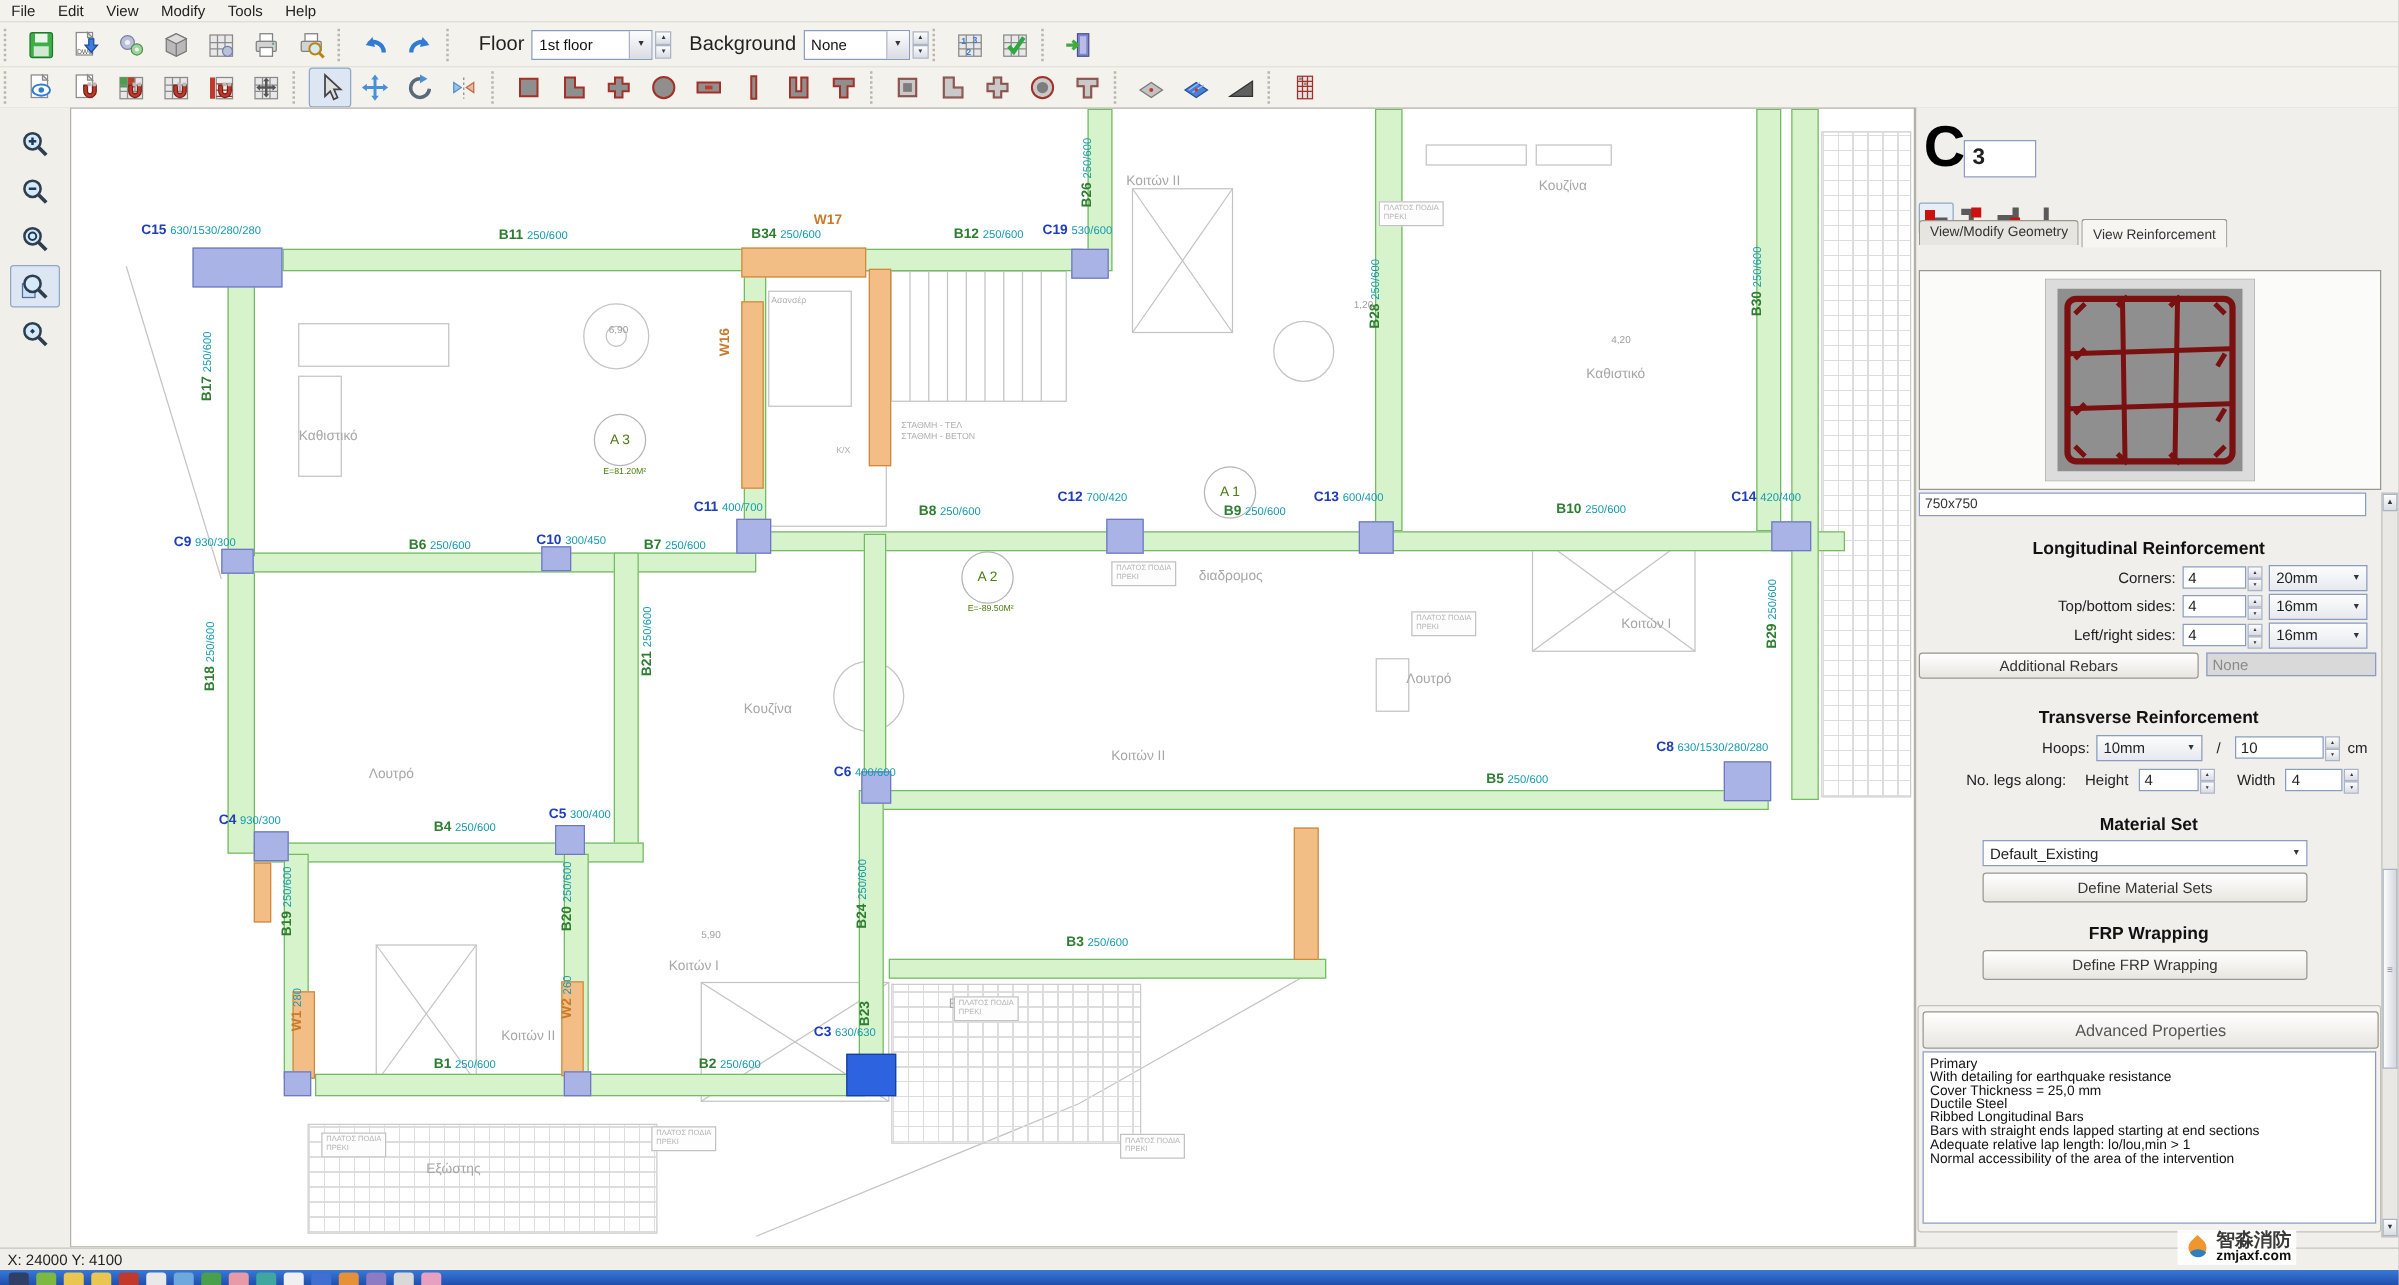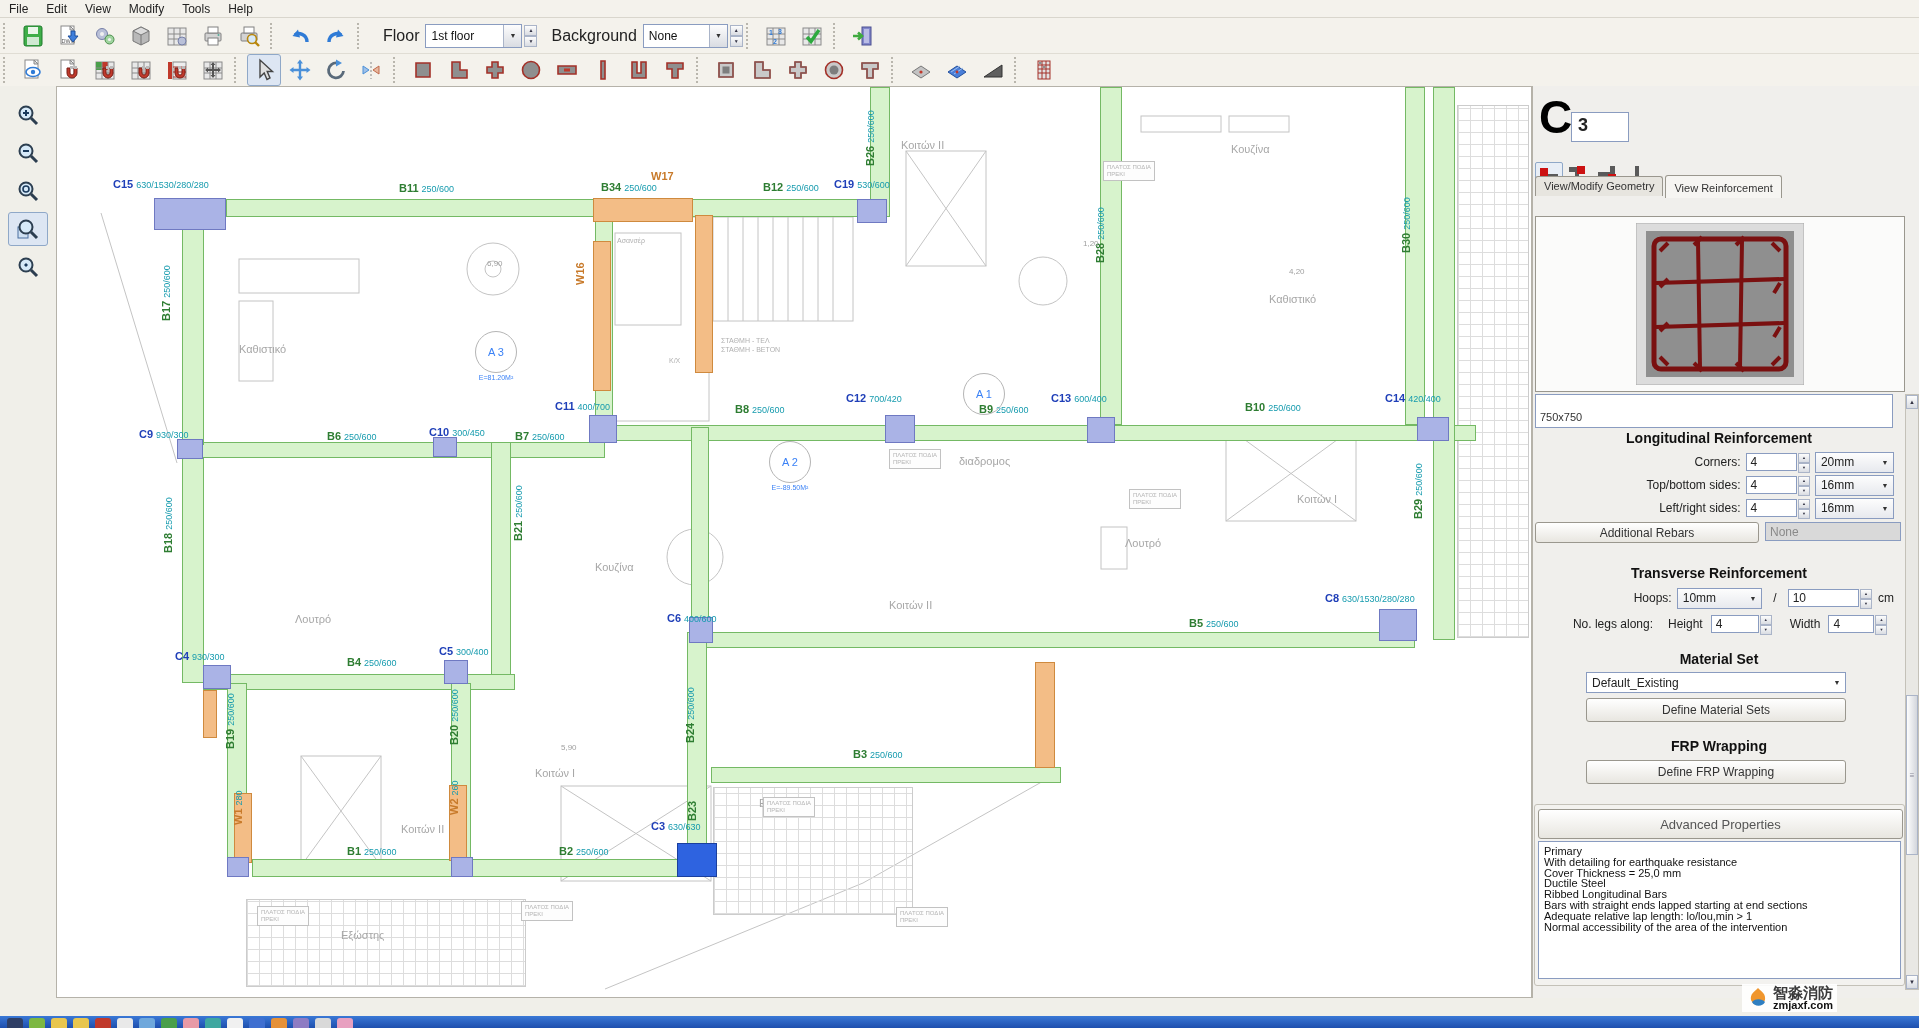--- a/index.html
+++ b/index.html
@@ -34,35 +34,35 @@
   .plan-label .nm{font-weight:bold;}
   .plan-label .dm{font-size:9px;color:#169bae;margin-left:3px;}
   .lk-c .nm{color:#1f3fb8;}
   .lk-b .nm{color:#2e7d32;}
   .lk-w .nm{color:#c87a2a;}
   .vert{transform:rotate(-90deg);transform-origin:0 0;}
   .room-label{position:absolute;color:#a7a7a7;font-size:11px;white-space:nowrap;}
   .tiny-label{position:absolute;color:#b0b0b0;font-size:7px;white-space:nowrap;}
   .dim-label{position:absolute;color:#9f9f9f;font-size:8px;white-space:nowrap;}
   .plaque{position:absolute;border:1px solid #c2c2c2;background:#fdfdfd;color:#b5b5b5;font-size:6px;line-height:7px;padding:2px 3px;white-space:nowrap;}
-  .area-circ{position:absolute;text-align:center;color:#3b82f6;}
+  .area-circ{position:absolute;text-align:right;color:#4d7c0f;}
   .area-circ .big{width:40px;height:40px;border:1px solid #b5b5b5;border-radius:50%;display:flex;align-items:center;justify-content:center;font-size:11px;}
   .area-circ .sub{font-size:7px;margin-top:1px;}
   
   #panel{position:absolute;left:1532px;top:86px;width:387px;height:912px;background:#f0efec;border-left:1px solid #b5b2a9;box-sizing:border-box;font-size:12px;color:#222;}
   #c-letter{position:absolute;left:6px;top:8px;font-size:46px;font-weight:bold;color:#000;line-height:46px;}
   #c-input{position:absolute;left:38px;top:26px;width:58px;height:30px;background:#fff;border:1px solid #8a9cc0;font-size:18px;font-weight:bold;color:#222;padding:2px 6px;box-sizing:border-box;}
   #orient-row{position:absolute;left:2px;top:76px;display:flex;}
   .orient-btn{width:26px;height:24px;display:flex;align-items:center;justify-content:center;border:1px solid transparent;border-radius:2px;margin-right:1px;}
   .orient-btn.pressed{border:1px solid #8fa8c8;background:#e8eef6;}
   #tab-row{position:absolute;left:2px;top:87px;width:380px;height:26px;display:flex;align-items:center;}
   .tab{border:1px solid #9a978e;border-bottom:none;background:#e7e5df;padding:3px 8px 4px;font-size:11px;border-radius:3px 3px 0 0;margin-right:2px;color:#333;}
   .tab.active{background:#f6f5f2;padding-top:6px;position:relative;z-index:2;}
   #preview-box{position:absolute;left:2px;top:130px;width:370px;height:176px;background:#fbfbfa;border:1px solid #9a978e;box-sizing:border-box;display:flex;align-items:center;justify-content:center;}
-  #size-field{position:absolute;left:2px;top:308px;width:358px;height:19px;background:#fff;border:1px solid #8a9cc0;font-size:11px;color:#333;padding:16px 4px;box-sizing:border-box;overflow:hidden;}
+  #size-field{position:absolute;left:2px;top:308px;width:358px;height:19px;background:#fff;border:1px solid #8a9cc0;font-size:11px;color:#333;padding:2px 4px;box-sizing:border-box;overflow:hidden;}
   .sec-title{position:absolute;width:372px;text-align:center;font-weight:bold;font-size:14px;color:#111;}
   .p-row{position:absolute;left:0;width:361px;height:20px;display:flex;align-items:center;}
   .p-row .lbl{width:210px;text-align:right;padding-right:5px;font-size:12px;}
   .inpt{height:18px;background:#fff;border:1px solid #8a9cc0;font-size:12px;padding:0 4px;box-sizing:border-box;display:flex;align-items:center;}
   .spin2{display:flex;flex-direction:column;width:12px;height:18px;margin-left:1px;}
   .spin2 div{flex:1;border:1px solid #aab4c8;background:linear-gradient(#fdfdfd,#d9dce2);font-size:4px;line-height:8px;text-align:center;color:#334;}
   .combo2{display:flex;align-items:center;height:19px;background:linear-gradient(#fdfdfd,#e7e9ee);border:1px solid #8a9cc0;font-size:12px;}
   .combo2 .val{flex:1;padding:0 5px;white-space:nowrap;overflow:hidden;}
   .combo2 .arrowbtn{width:16px;height:100%;display:flex;align-items:center;justify-content:center;font-size:7px;color:#333;}
   .panel-btn{position:absolute;height:22px;border:1px solid #9a978e;border-radius:3px;background:linear-gradient(#ffffff,#e8e6e0);font-size:12px;color:#333;display:flex;align-items:center;justify-content:center;}
@@ -785,20 +785,23 @@
         </div>
     </div>
 
     <div id="panel-scroll">
       <div class="scr-btn" style="top:0">▲</div>
       <div id="scr-thumb">≡</div>
       <div class="scr-btn" style="bottom:0">▼</div>
     </div>
   </div>
 
+  <div id="statusbar">
+    <span>X: 24000  Y: 4100</span>
+  </div>
 
   <div id="watermark">
     <svg width="24" height="24" viewBox="0 0 24 24">
       <path d="M12 2 C16 6 20 8 19 14 A7.5 7.5 0 0 1 5 14 C4 8 8 6 12 2 Z" fill="#f0962d"></path>
       <path d="M6 16 C10 12 16 13 19 16 A7.5 7.5 0 0 1 6 16 Z" fill="#2f7fc1"></path>
     </svg>
     <span id="wm-text">
       <span id="wm-line1">智淼消防</span>
       <span id="wm-line2">zmjaxf.com</span>
     </span>

